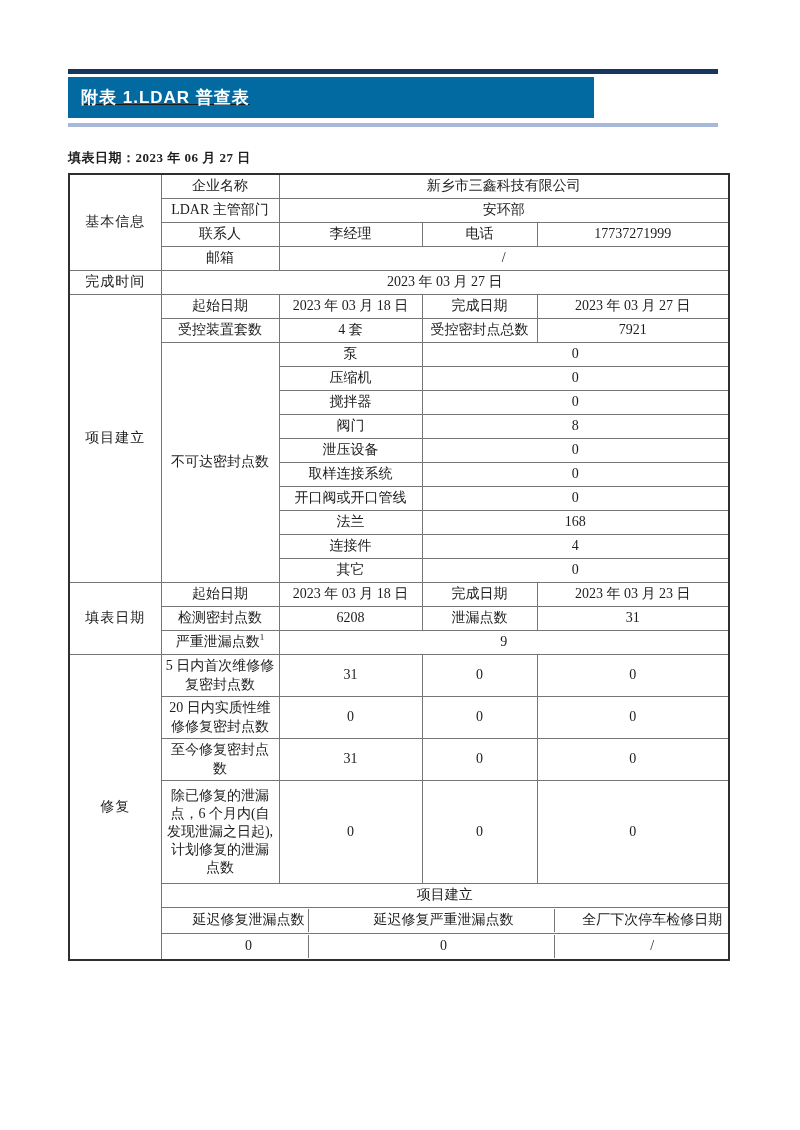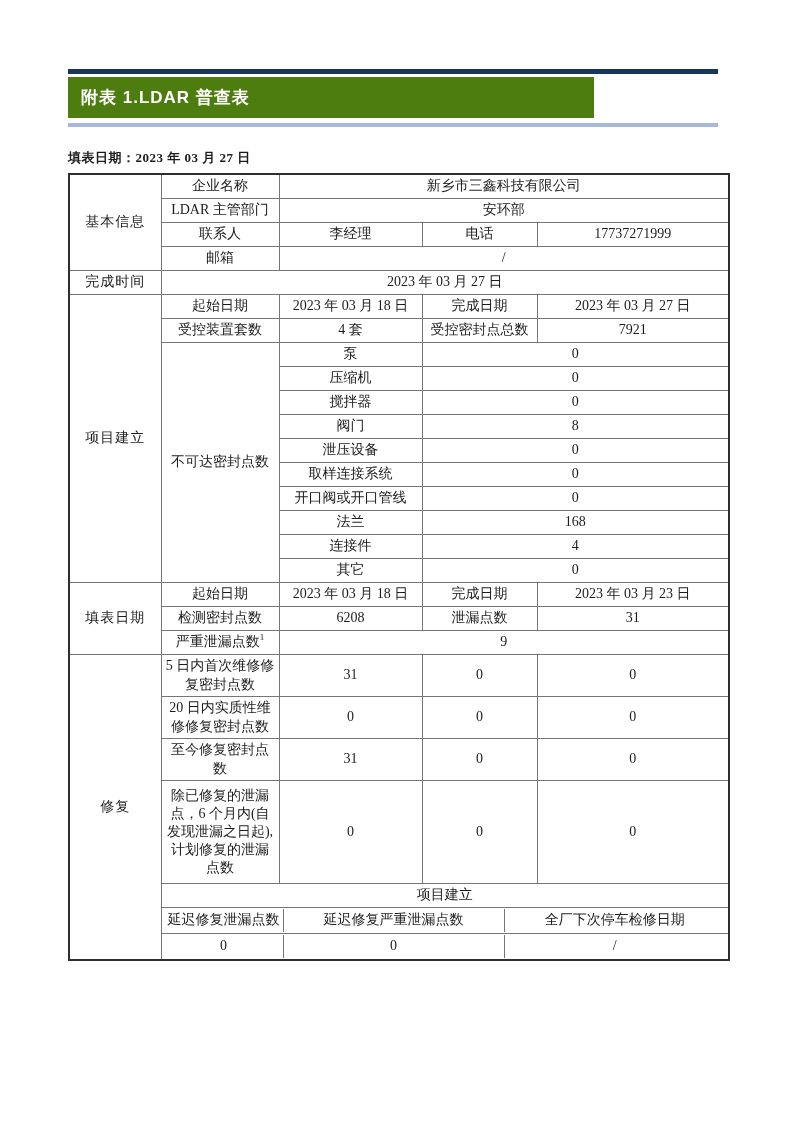--- a/index.html
+++ b/index.html
@@ -6,22 +6,22 @@
   .page {
     position: relative;
     width: 800px; height: 1130px;
     background: #ffffff;
     font-family: "Liberation Serif", "DejaVu Serif", serif;
     color: #1c1c1c;
     overflow: hidden;
   }
   
   .navy-line   { margin: 69px 0 0 68px; width: 650px; height: 5px; background: #17365D; }
-  .banner      { margin: 3px 0 0 68px;  width: 526px; height: 41px; background: #4d7c0f;
-                 display: flex; align-items: center; }
+  .banner      { margin: 3px 0 0 68px;  width: 526px; height: 41px; background: #0369a1;
+                 display: flex; align-items: center; text-decoration: underline; }
   .banner span { color: #ffffff; font-family: "Liberation Sans", "DejaVu Sans", sans-serif;
                  font-weight: bold; font-size: 17px; letter-spacing: 1px; padding-left: 13px; }
   .light-line  { margin: 5px 0 0 68px; width: 650px; height: 4px; background: #A6B9D9; }
 
   .fill-date { margin: 22px 0 0 68px; font-size: 13px; font-weight: 700; letter-spacing: .5px; }
 
   
   table.ldar {
     border-collapse: collapse; table-layout: fixed;
     margin: 6px 0 0 68px; width: 662px;
@@ -37,40 +37,40 @@
   tr.rm  td { height: 39px; }   
   tr.rxl td { height: 100px; }  
   td.sec { font-size: 14px; letter-spacing: 1px; }
   td.lv  { text-align: left; padding-left: 7px; }  
   sup { font-size: 9px; line-height: 0; }
 
   
   td.p0 { padding: 0; }
   .sub { display: flex; width: 100%; }
   .sub > div { height: 23px; display: flex; align-items: center; justify-content: center;
-               border-right: 1px solid #767676; box-sizing: border-box; }
+               border-right: 1px solid #767676; box-sizing: border-box; margin-left: 25px; }
   .sub > .c1 { width: 119px; }
   .sub > .c2 { width: 221px; }
   .sub > .c3 { flex: 1; border-right: none; }
 
   .footer { position: absolute; top: 1068px; left: 0; width: 800px;
             text-align: center; font-size: 12px; letter-spacing: 2px; }
 </style>
 </head>
 <body>
 
 <div class="page">
 
   <div class="navy-line"></div>
   <div class="banner">
     <span>附表 1.LDAR 普查表</span>
   </div>
   <div class="light-line"></div>
 
-  <div class="fill-date">填表日期：2023 年 03 月 27 日</div>
+  <div class="fill-date">填表日期：2023 年 06 月 27 日</div>
 
   <table class="ldar">
     <colgroup>
       <col style="width:92px">
         <col style="width:118px">
         <col style="width:143px">
       <col style="width:115px">
         <col style="width:192px">
     </colgroup>
 

